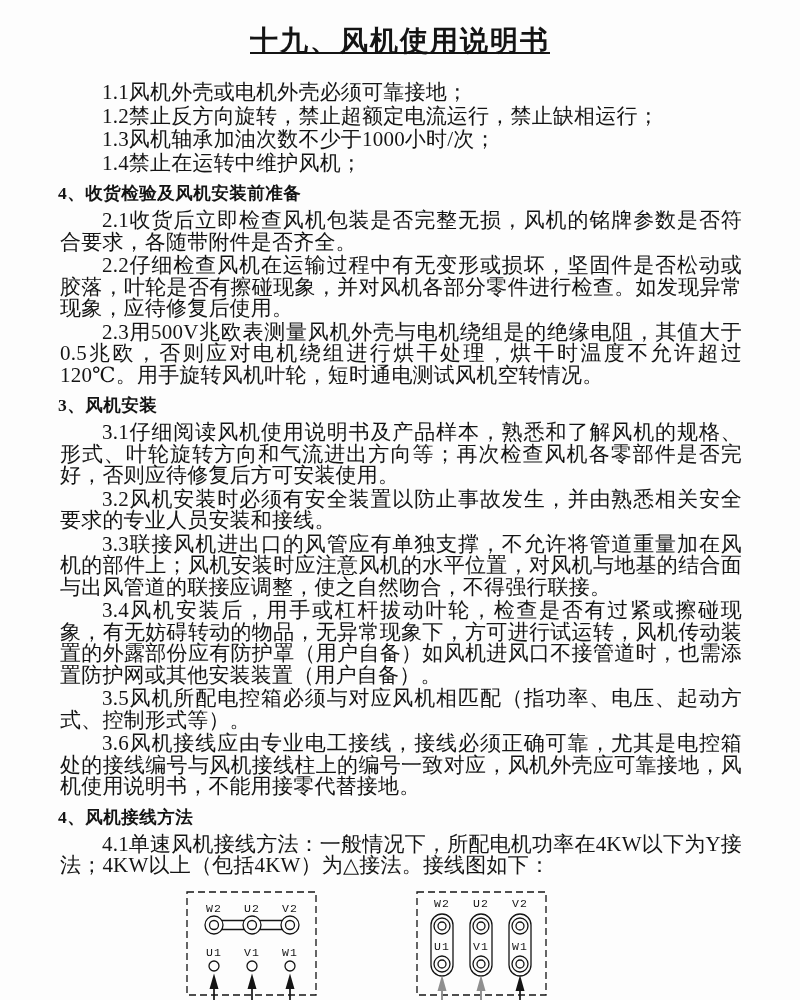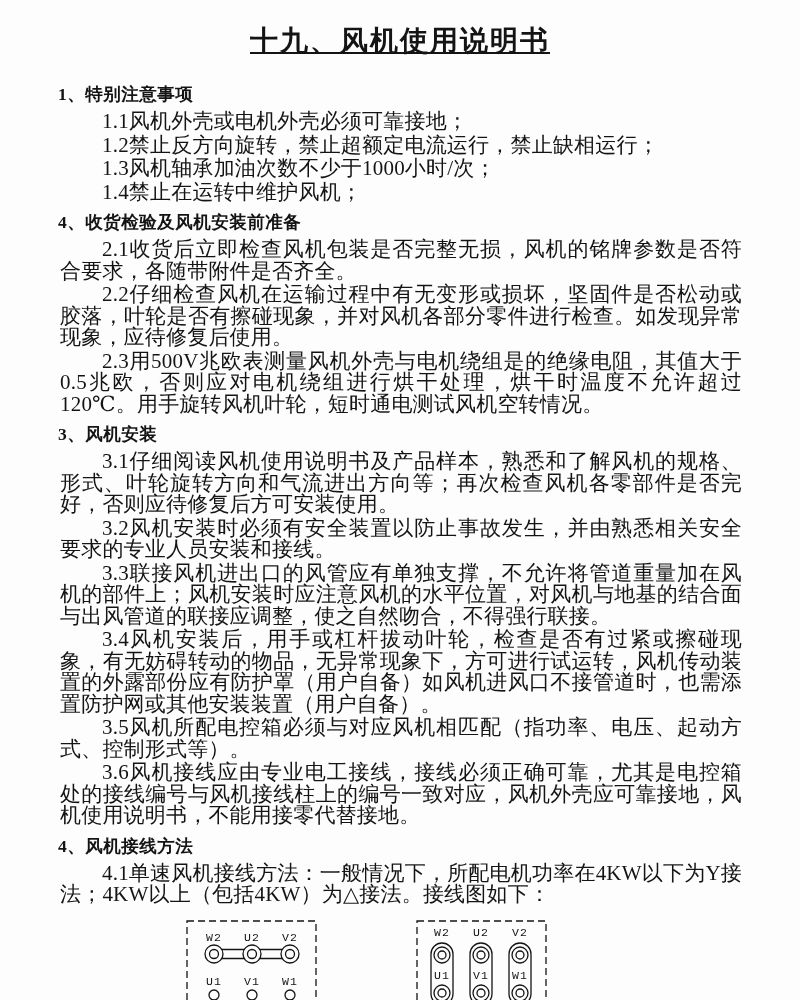--- a/index.html
+++ b/index.html
@@ -48,21 +48,20 @@
 </style>
 </head>
 <body>
 
 <div class="page">
 
   <h1 class="doc-title">十九、风机使用说明书</h1>
 
   <div class="text-block">
 
-    <h2 class="sec-heading">1、特别注意事项</h2>
     <p class="para">1.1风机外壳或电机外壳必须可靠接地；</p>
     <p class="para">1.2禁止反方向旋转，禁止超额定电流运行，禁止缺相运行；</p>
     <p class="para">1.3风机轴承加油次数不少于1000小时/次；</p>
     <p class="para">1.4禁止在运转中维护风机；</p>
 
     <h2 class="sec-heading">4、收货检验及风机安装前准备</h2>
     <p class="para">2.1收货后立即检查风机包装是否完整无损，风机的铭牌参数是否符合要求，各随带附件是否齐全。</p>
     <p class="para">2.2仔细检查风机在运输过程中有无变形或损坏，坚固件是否松动或胶落，叶轮是否有擦碰现象，并对风机各部分零件进行检查。如发现异常现象，应待修复后使用。</p>
     <p class="para">2.3用500V兆欧表测量风机外壳与电机绕组是的绝缘电阻，其值大于0.5兆欧，否则应对电机绕组进行烘干处理，烘干时温度不允许超过120℃。用手旋转风机叶轮，短时通电测试风机空转情况。</p>
 

